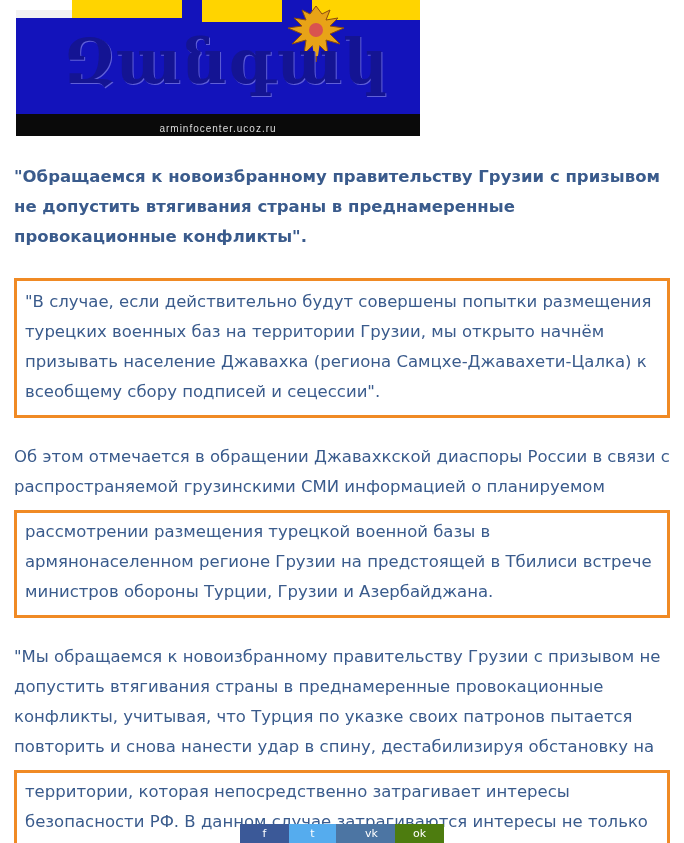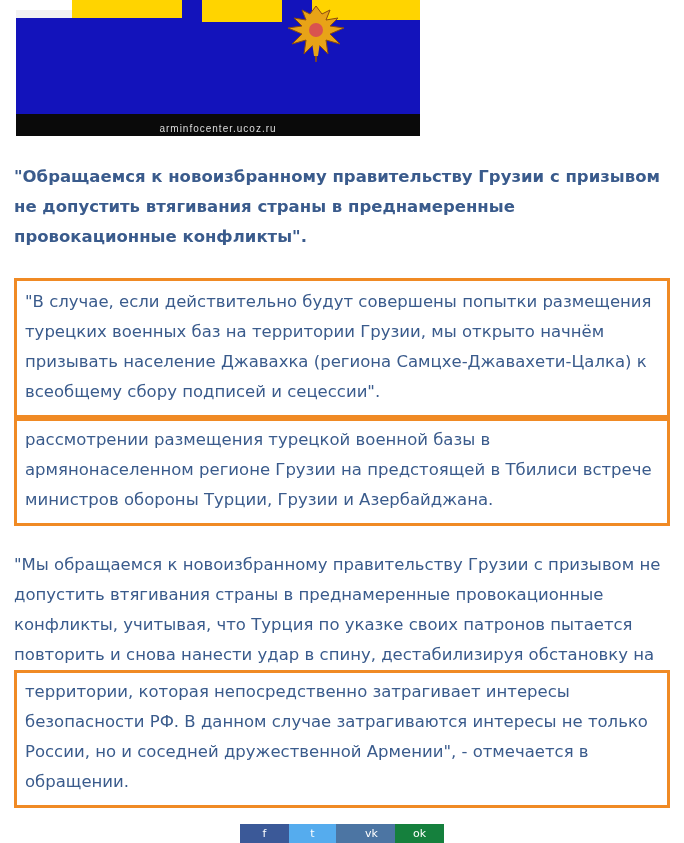--- a/index.html
+++ b/index.html
@@ -141,21 +141,21 @@
   
   .mixed-top {
     margin-top: 24px;
     font-size: 16.5px;
     line-height: 30px;
   }
   .boxed-tail {
     border: 3px solid #f08a24;
     padding: 4px 8px 8px 8px;
     box-sizing: border-box;
-    margin-top: 0;
+    margin-top: 8px;
     font-size: 16.5px;
     line-height: 30px;
   }
 
   
   .share-bar {
     position: absolute;
     left: 240px;
     top: 824px;
     width: 204px;
@@ -167,21 +167,21 @@
     display: flex;
     align-items: center;
     justify-content: center;
     color: #ffffff;
     font-size: 11px;
     font-family: "DejaVu Sans", sans-serif;
   }
   .share-fb { width: 52px; background: #3b5998; }
   .share-tw { width: 50px; background: #55acee; }
   .share-vk { width: 50px; background: #4c75a3; padding-left: 12px; }
-  .share-od { width: 52px; background: #15803d; }
+  .share-od { width: 52px; background: #4d7c0f; }
 </style>
 </head>
 <body>
 
 <div class="banner">
   <div class="banner-inner">
     <div class="flag-blue"></div>
     <div class="flag-white-left"></div>
     <div class="flag-white-strip"></div>
     <div class="flag-yellow-1"></div>
@@ -193,33 +193,35 @@
         <path d="M48 6 L54 14 L62 10 L58 20 L70 18 L62 26 L76 28 L62 34 L72 44 L58 40 L60 54 L50 44 L48 62 L46 44 L36 54 L38 40 L24 44 L34 34 L20 28 L34 26 L26 18 L38 20 L34 10 L42 14 Z"></path>
       </g>
       <g fill="#d9534f">
         <circle cx="48" cy="30" r="7"></circle>
       </g>
       <g fill="#e8a317">
         <path d="M44 42 L52 42 L50 56 L46 56 Z"></path>
       </g>
     </svg>
 
+    <div class="banner-title">Զանգակ</div>
     <div class="banner-black-bar"></div>
     <div class="banner-url">arminfocenter.ucoz.ru</div>
   </div>
 </div>
 
 <div class="article">
 
   <div class="lead">"Обращаемся к новоизбранному правительству Грузии с призывом не допустить втягивания страны в преднамеренные провокационные конфликты".</div>
 
   <div class="block boxed">
     <p class="para">"В случае, если действительно будут совершены попытки размещения турецких военных баз на территории Грузии, мы открыто начнём призывать население Джавахка (региона Самцхе-Джавахети-Цалка) к всеобщему сбору подписей и сецессии".</p>
   </div>
 
+  <p class="para para-gap">Об этом отмечается в обращении Джавахкской диаспоры России в связи с распространяемой грузинскими СМИ информацией о планируемом</p>
 
   <div class="boxed-tail">
     <p class="para">рассмотрении размещения турецкой военной базы в армянонаселенном регионе Грузии на предстоящей в Тбилиси встрече министров обороны Турции, Грузии и Азербайджана.</p>
   </div>
 
   <p class="para mixed-top">"Мы обращаемся к новоизбранному правительству Грузии с призывом не допустить втягивания страны в преднамеренные провокационные конфликты, учитывая, что Турция по указке своих патронов пытается повторить и снова нанести удар в спину, дестабилизируя обстановку на</p>
 
   <div class="boxed-tail">
     <p class="para">территории, которая непосредственно затрагивает интересы безопасности РФ. В данном случае затрагиваются интересы не только России, но и соседней дружественной Армении", - отмечается в обращении.</p>
   </div>

